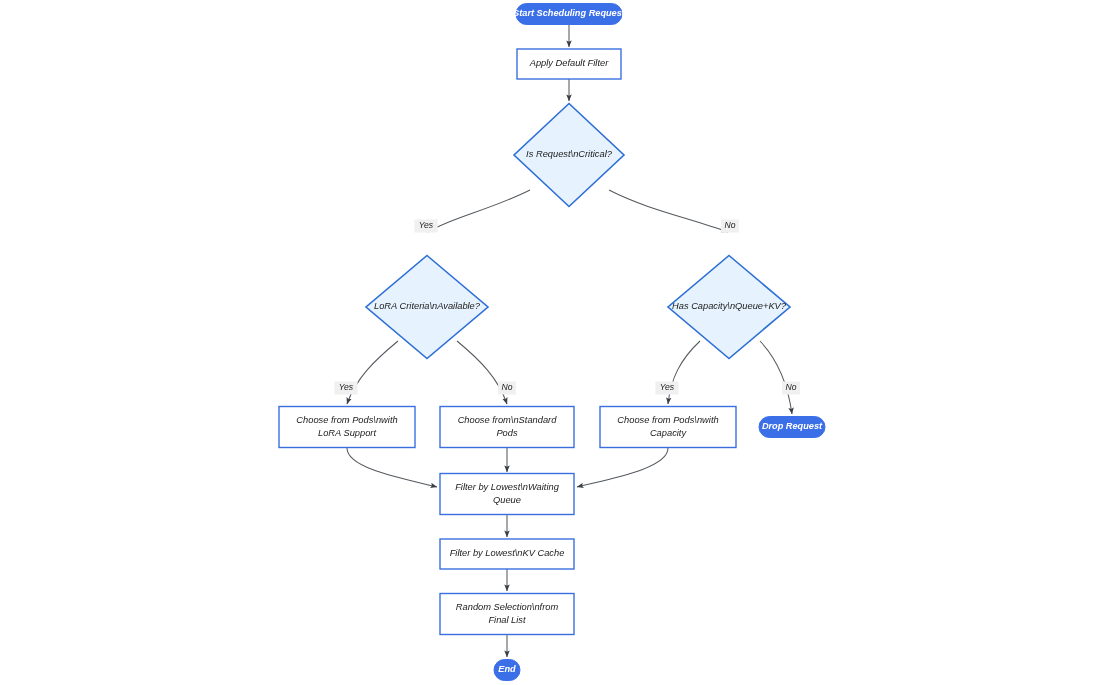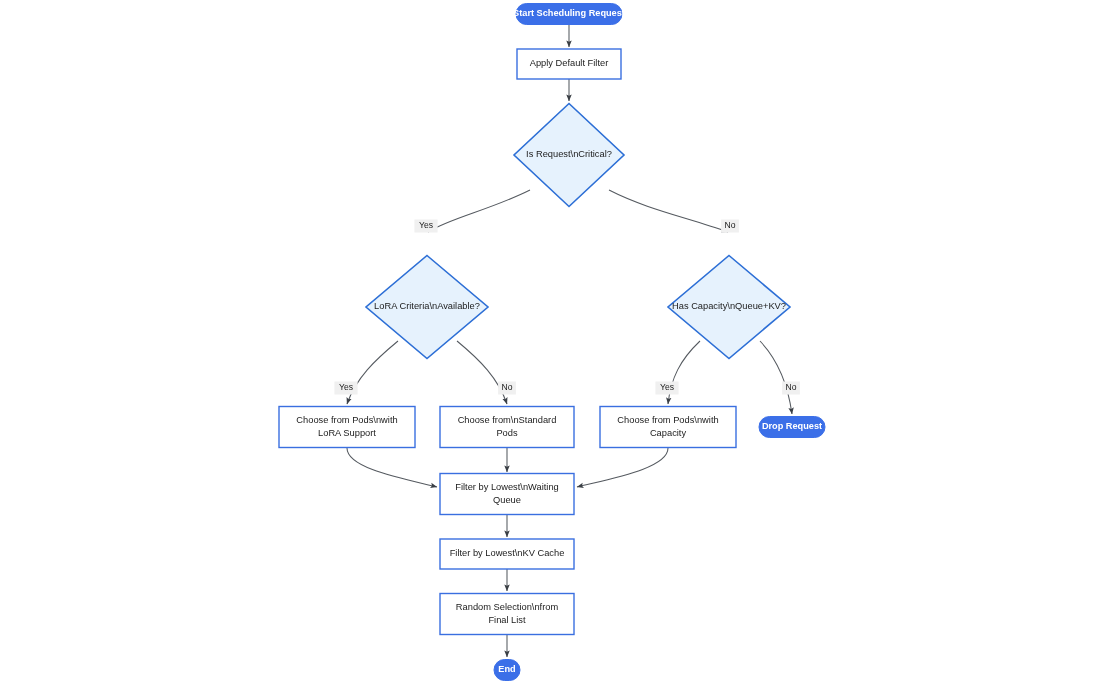--- a/index.html
+++ b/index.html
@@ -9,20 +9,21 @@
     width: 1103px;
     height: 685px;
     overflow: hidden;
     font-family: "Liberation Sans", sans-serif;
   }
   #flow-root {
     position: relative;
     width: 1103px;
     height: 572px;
     background: #ffffff;
+    font-style: italic;
   }
   svg#flow-svg {
     position: absolute;
     left: 0;
     top: 0;
     width: 1103px;
     height: 685px;
     display: block;
   }
   .node-rect {

